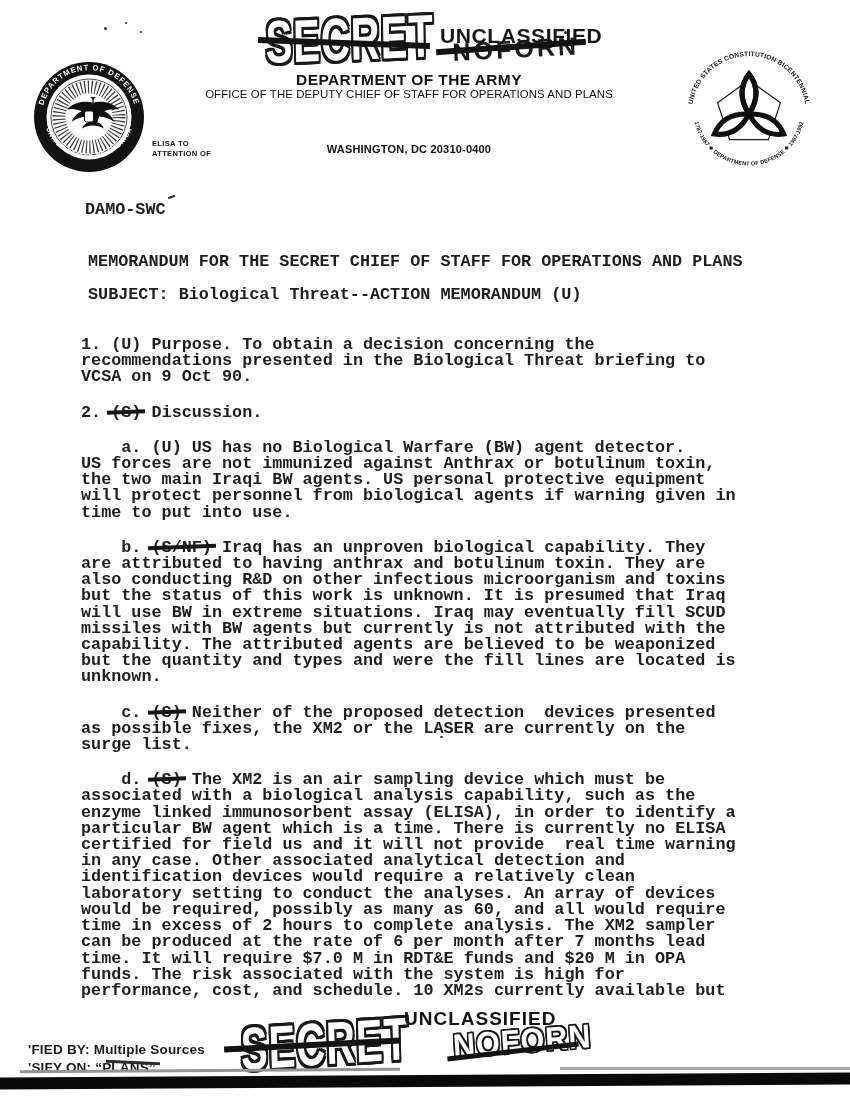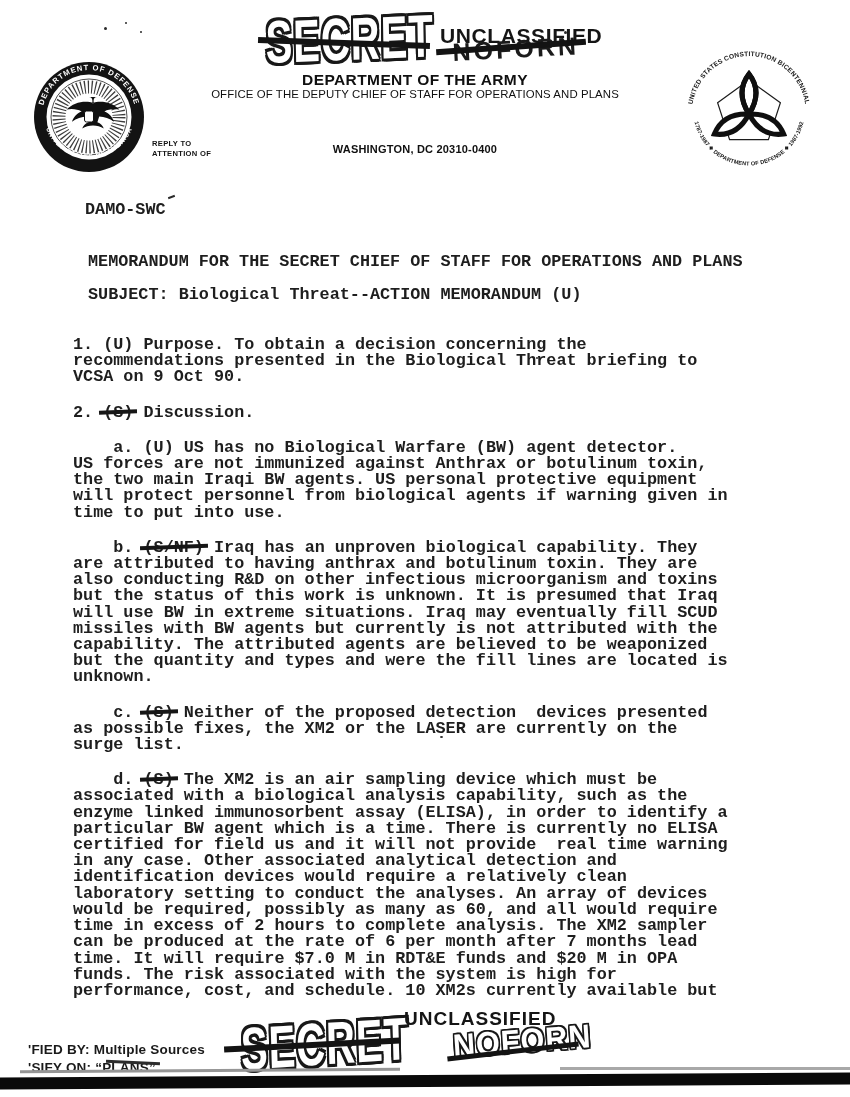--- a/index.html
+++ b/index.html
@@ -5,28 +5,28 @@
   html,body{margin:0;padding:0;background:#e8e8e8;}
   .page{position:relative;width:850px;height:1097px;margin:0 auto;background:#ffffff;
         overflow:hidden;color:#1d1d1d;}
 
   
   .mono{font-family:"Liberation Mono","DejaVu Sans Mono",monospace;font-weight:700;color:#1e1e1e;}
   .office-symbol{position:absolute;left:85px;top:202px;font-size:16.8px;line-height:16.2px;}
   .addressee{position:absolute;left:88px;top:254px;font-size:16.8px;line-height:16.2px;white-space:pre;}
   .subject{position:absolute;left:88px;top:287px;font-size:16.8px;line-height:16.2px;white-space:pre;}
   .body-block{position:absolute;left:69px;top:337px;width:720px;font-size:16.8px;line-height:16.2px;}
-  .para{white-space:pre-wrap;margin:0 0 19px 4px;}
+  .para{white-space:pre-wrap;margin:0 0 19px 12px;}
   .struck{text-decoration:none;position:relative;}
   .struck::after{content:"";position:absolute;left:-4px;right:-4px;top:7px;height:3.5px;
                  background:#161616;transform:rotate(-2deg);}
 
   
   .sans{font-family:"Liberation Sans","DejaVu Sans",sans-serif;}
-  .letterhead{position:absolute;left:210px;top:72px;width:410px;text-align:center;color:#101010;}
+  .letterhead{position:absolute;left:204px;top:72px;width:410px;text-align:center;color:#101010;}
   .lh-dept{font-size:15.5px;font-weight:700;line-height:15px;letter-spacing:.4px;}
   .lh-office{font-size:11.4px;font-weight:400;line-height:14px;letter-spacing:.1px;}
   .lh-addr{font-size:11px;font-weight:700;line-height:13px;letter-spacing:.2px;margin-top:42px;}
   .reply-to{position:absolute;left:152px;top:139px;font-size:7.6px;font-weight:700;
             line-height:9.5px;white-space:pre-line;color:#141414;letter-spacing:.3px;}
 
   
   .stamp{position:absolute;line-height:1;white-space:nowrap;}
   .outline{color:#fff;font-weight:700;
     text-shadow:-2px -2px 0 #181818,2px -2px 0 #181818,-2px 2px 0 #181818,2px 2px 0 #181818,
@@ -79,21 +79,21 @@
   <div class="strike strike-secret-top"></div>
   <div class="stamp unclass-top sans">UNCLASSIFIED</div>
   <div class="stamp noforn-top sans">NOFORN</div>
   <div class="strike strike-noforn-top"></div>
 
   <div class="letterhead sans">
     <div class="lh-dept">DEPARTMENT OF THE ARMY</div>
     <div class="lh-office">OFFICE OF THE DEPUTY CHIEF OF STAFF FOR OPERATIONS AND PLANS</div>
     <div class="lh-addr">WASHINGTON, DC 20310-0400</div>
   </div>
-  <div class="reply-to sans">REPLY TO
+  <div class="reply-to sans">ELISA TO
 ATTENTION OF</div>
 
   <svg class="seal seal-left" viewBox="0 0 112 112">
     <circle cx="56" cy="56" r="55" fill="#131313"></circle>
     <circle cx="56" cy="56" r="42.5" fill="#ffffff"></circle>
     <circle cx="56" cy="56" r="38" fill="none" stroke="#222" stroke-width="0.8"></circle>
     <circle cx="56" cy="56" r="30" fill="none" stroke="#3c3c3c" stroke-width="13" stroke-dasharray="1.2 2.3"></circle>
     <path fill="#101010" d="M56,36 c2.2,0 3.4,1.6 3.4,3.8 l0,2.4 c8,-3.2 20,-1 27,6.4 c-6,-1.2 -11,-0.2 -15,1.8
          c5,2 8.4,6 9.6,10.4 c-4.4,-3.2 -9.6,-5 -14.8,-5.2 l-1.8,5.6 c3.2,1.2 5.4,3.2 6.4,6.2
          c-3.2,-2 -6.8,-3 -10.8,-3 c-4,0 -7.6,1 -10.8,3 c1,-3 3.2,-5 6.4,-6.2 l-1.8,-5.6

